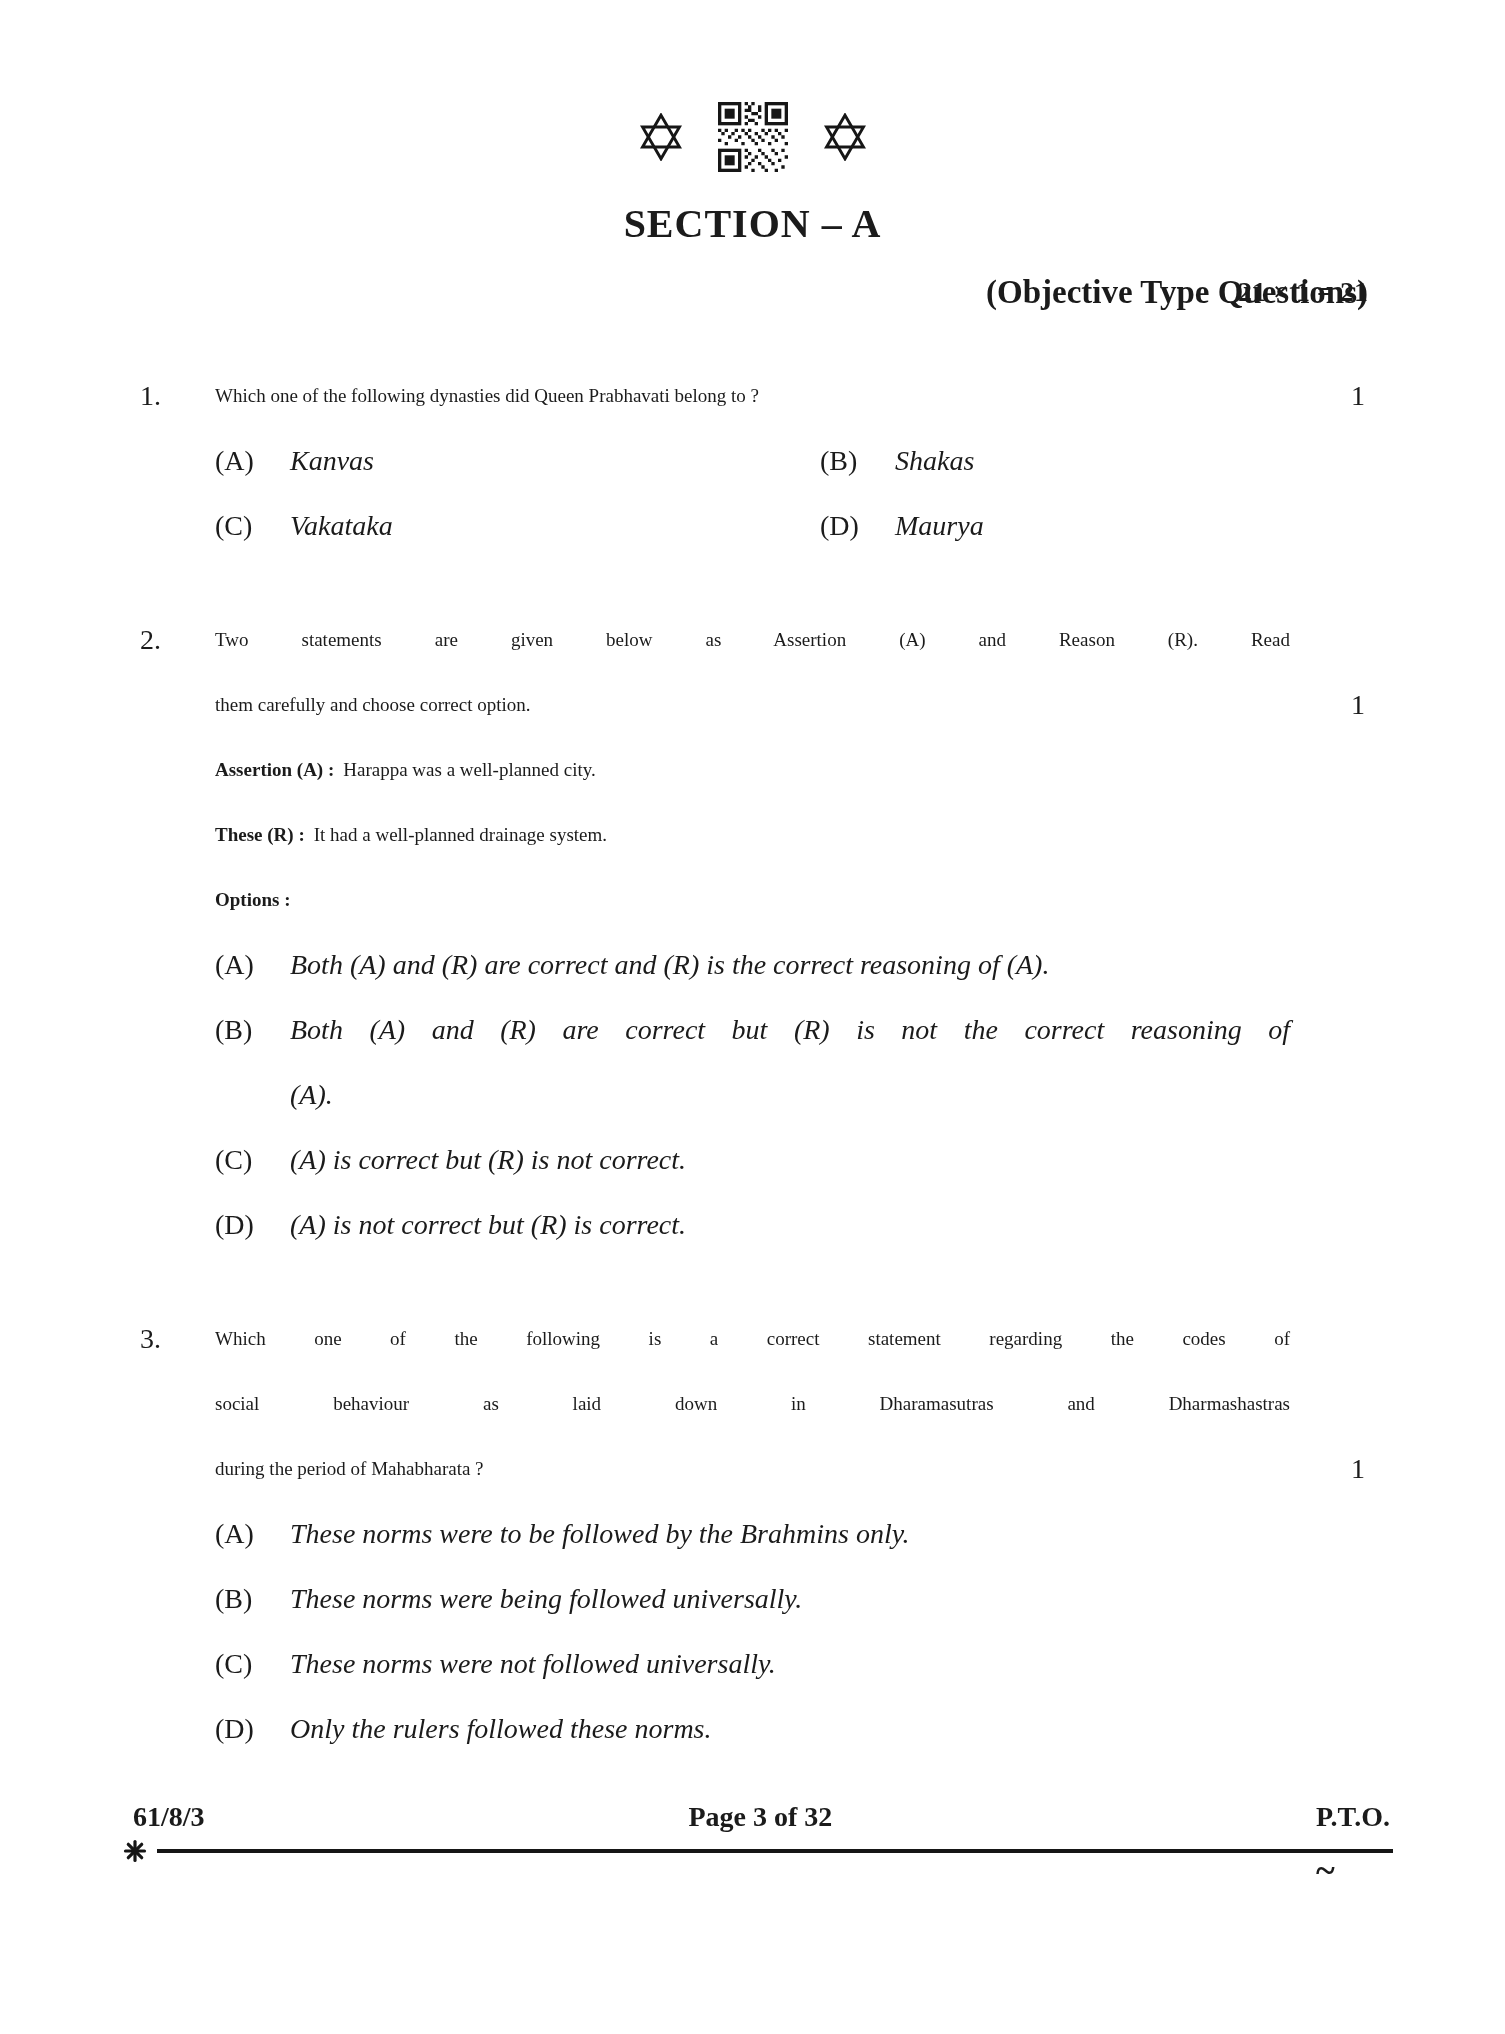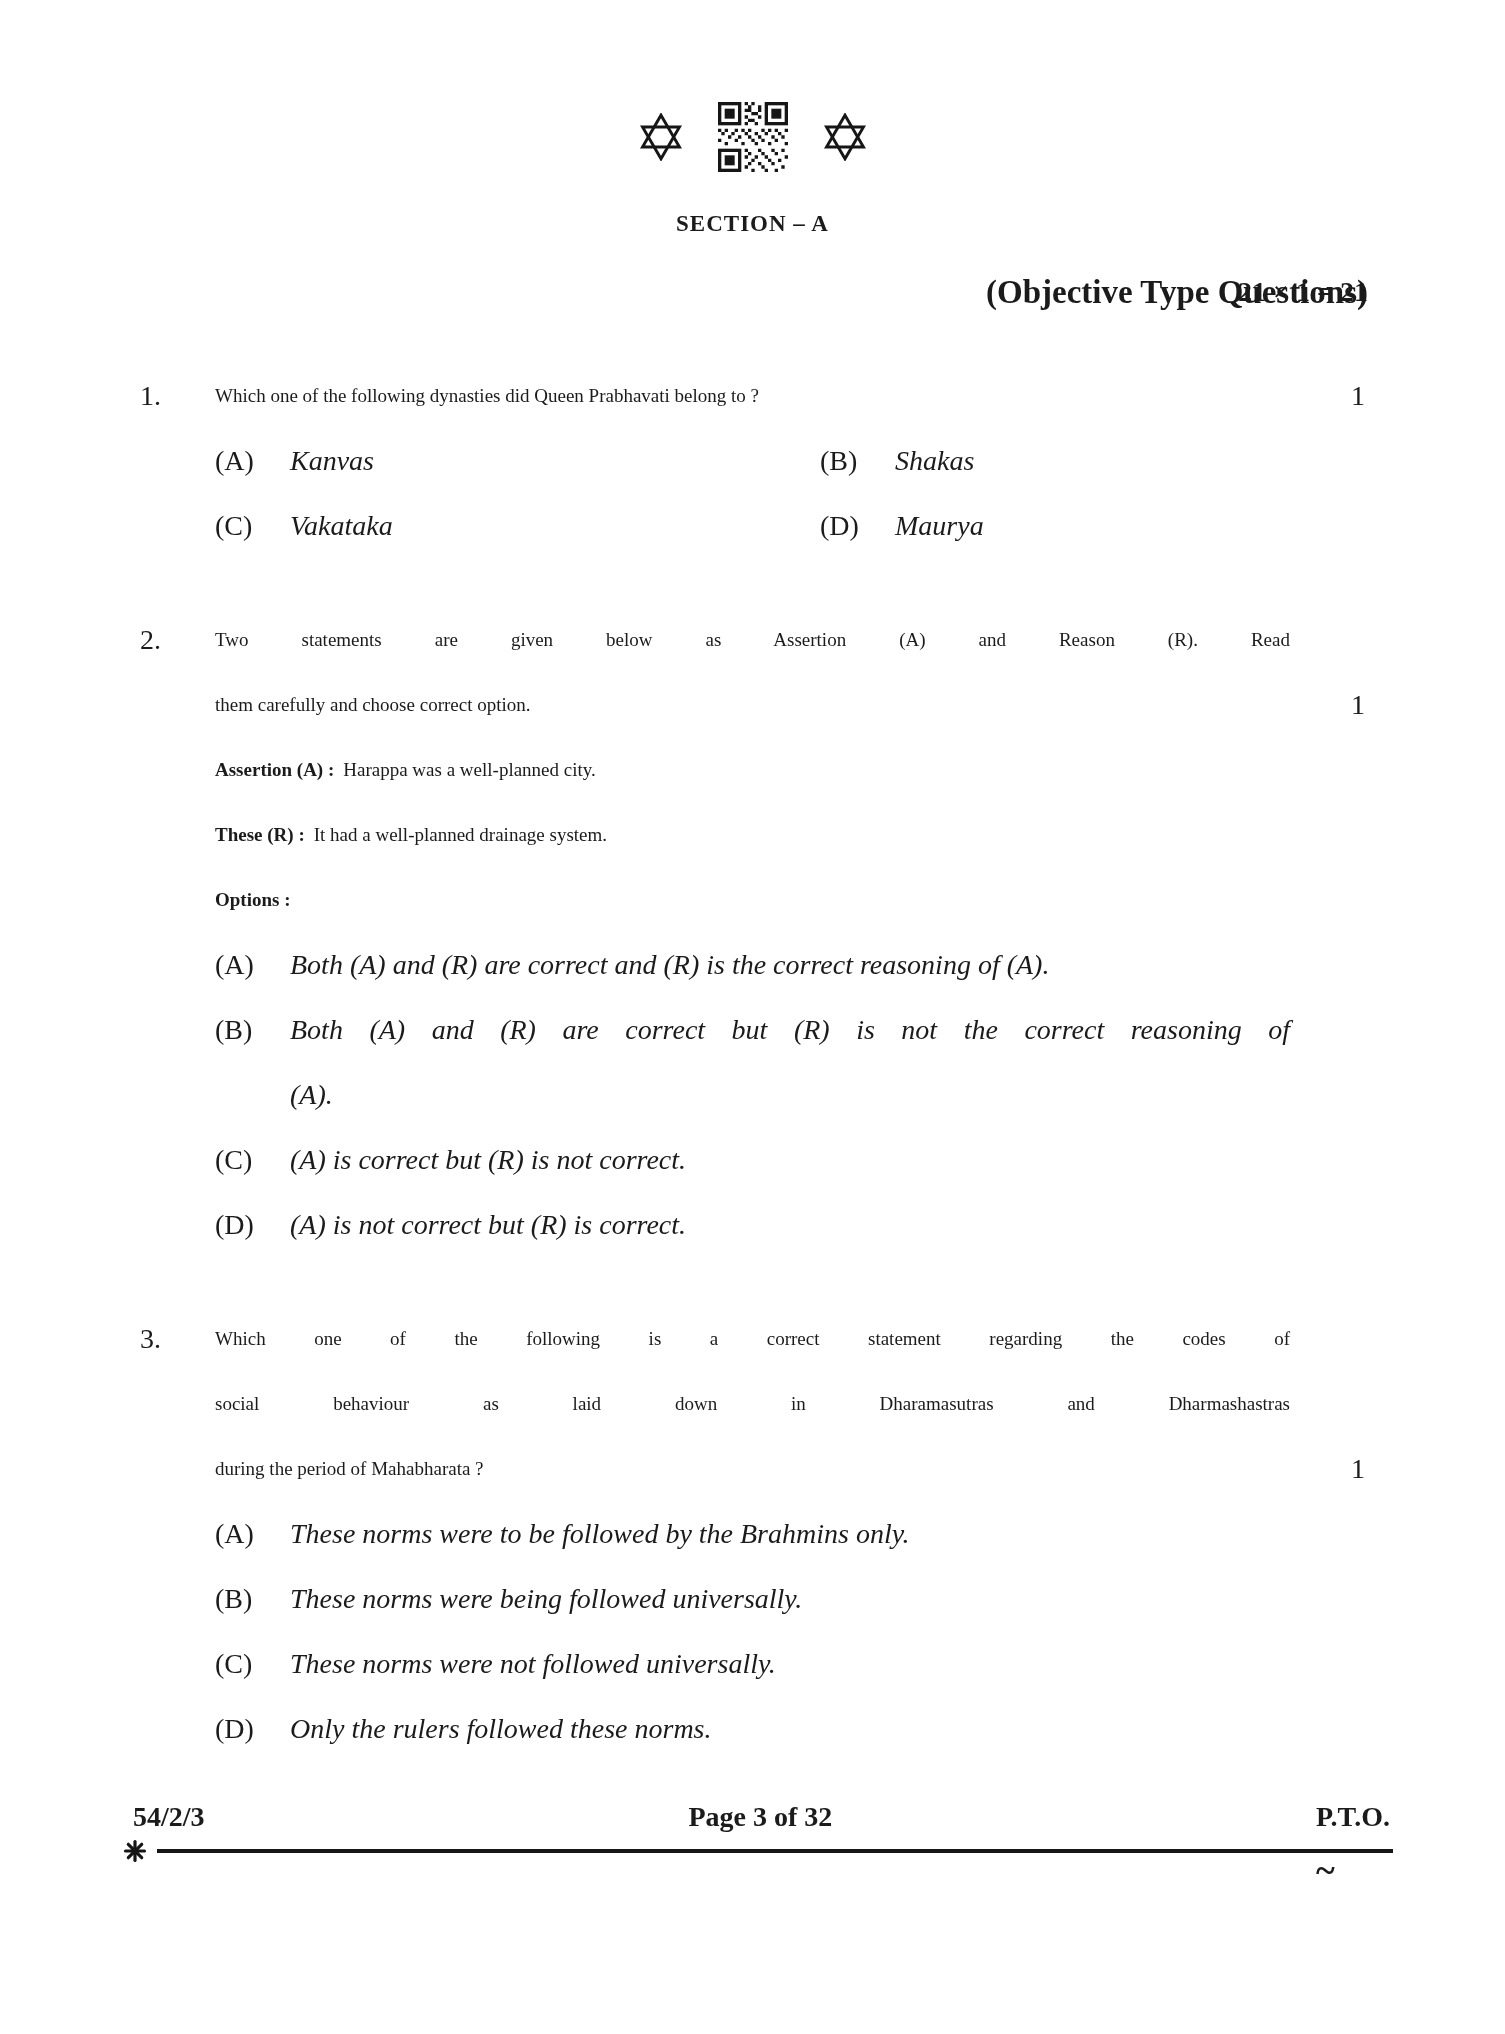--- a/index.html
+++ b/index.html
@@ -4,21 +4,21 @@
 <style>
   html,body { margin:0; padding:0; background:#ffffff; }
   .page {
     position:relative; width:1505px; height:2034px; background:#ffffff;
     font-family:"Liberation Serif","DejaVu Serif",serif; color:#1b1b1b;
     overflow:hidden; margin:0 auto;
   }
   .hdr-icons { padding-top:86px; display:flex; justify-content:center; align-items:center; gap:36px; height:102px; box-sizing:content-box; }
   .hdr-icons svg { display:block; }
   .head-pad { padding:0 137px; }
-  .section-title { text-align:center; font-weight:bold; font-size:23px; letter-spacing:1px; margin-top:14px; line-height:44px; }
+  .section-title { text-align:center; font-weight:bold; font-size:40px; letter-spacing:1px; margin-top:14px; line-height:44px; }
   .subtitle-row { position:relative; margin-top:24px; line-height:44px; }
   .subtitle { display:block; text-align:right; font-weight:bold; font-size:33px; }
   .marks-scheme { position:absolute; right:0; top:0; font-weight:bold; font-size:28px; }
   .content { padding-left:140px; }
   .q { display:flex; margin-top:49px; }
   .qnum { width:75px; flex:none; font-size:28px; line-height:65px; }
   .qbody { width:1075px; flex:none; }
   .qintro { position:relative; }
   .qmark { position:absolute; right:-75px; bottom:0; font-size:28px; line-height:65px; }
   .line { font-size:19px; line-height:65px; }
@@ -160,21 +160,21 @@
         <div class="opt">
           <span class="olabel">(D)</span>
           <span class="otext">Only the rulers followed these norms.</span>
         </div>
       </div>
     </div>
 
   </div>
 
   <div class="footer-row">
-    <span>54/2/3</span>
+    <span>61/8/3</span>
     <span>Page 3 of 32</span>
     <span>P.T.O.</span>
   </div>
   <div class="footer-flower">
     <svg width="24" height="24" viewBox="0 0 24 24">
       <g stroke="#161616" stroke-width="3.2" stroke-linecap="round">
         <line x1="12" y1="2.5" x2="12" y2="21.5"></line>
         <line x1="2.5" y1="12" x2="21.5" y2="12"></line>
         <line x1="5.3" y1="5.3" x2="18.7" y2="18.7"></line>
         <line x1="18.7" y1="5.3" x2="5.3" y2="18.7"></line>

